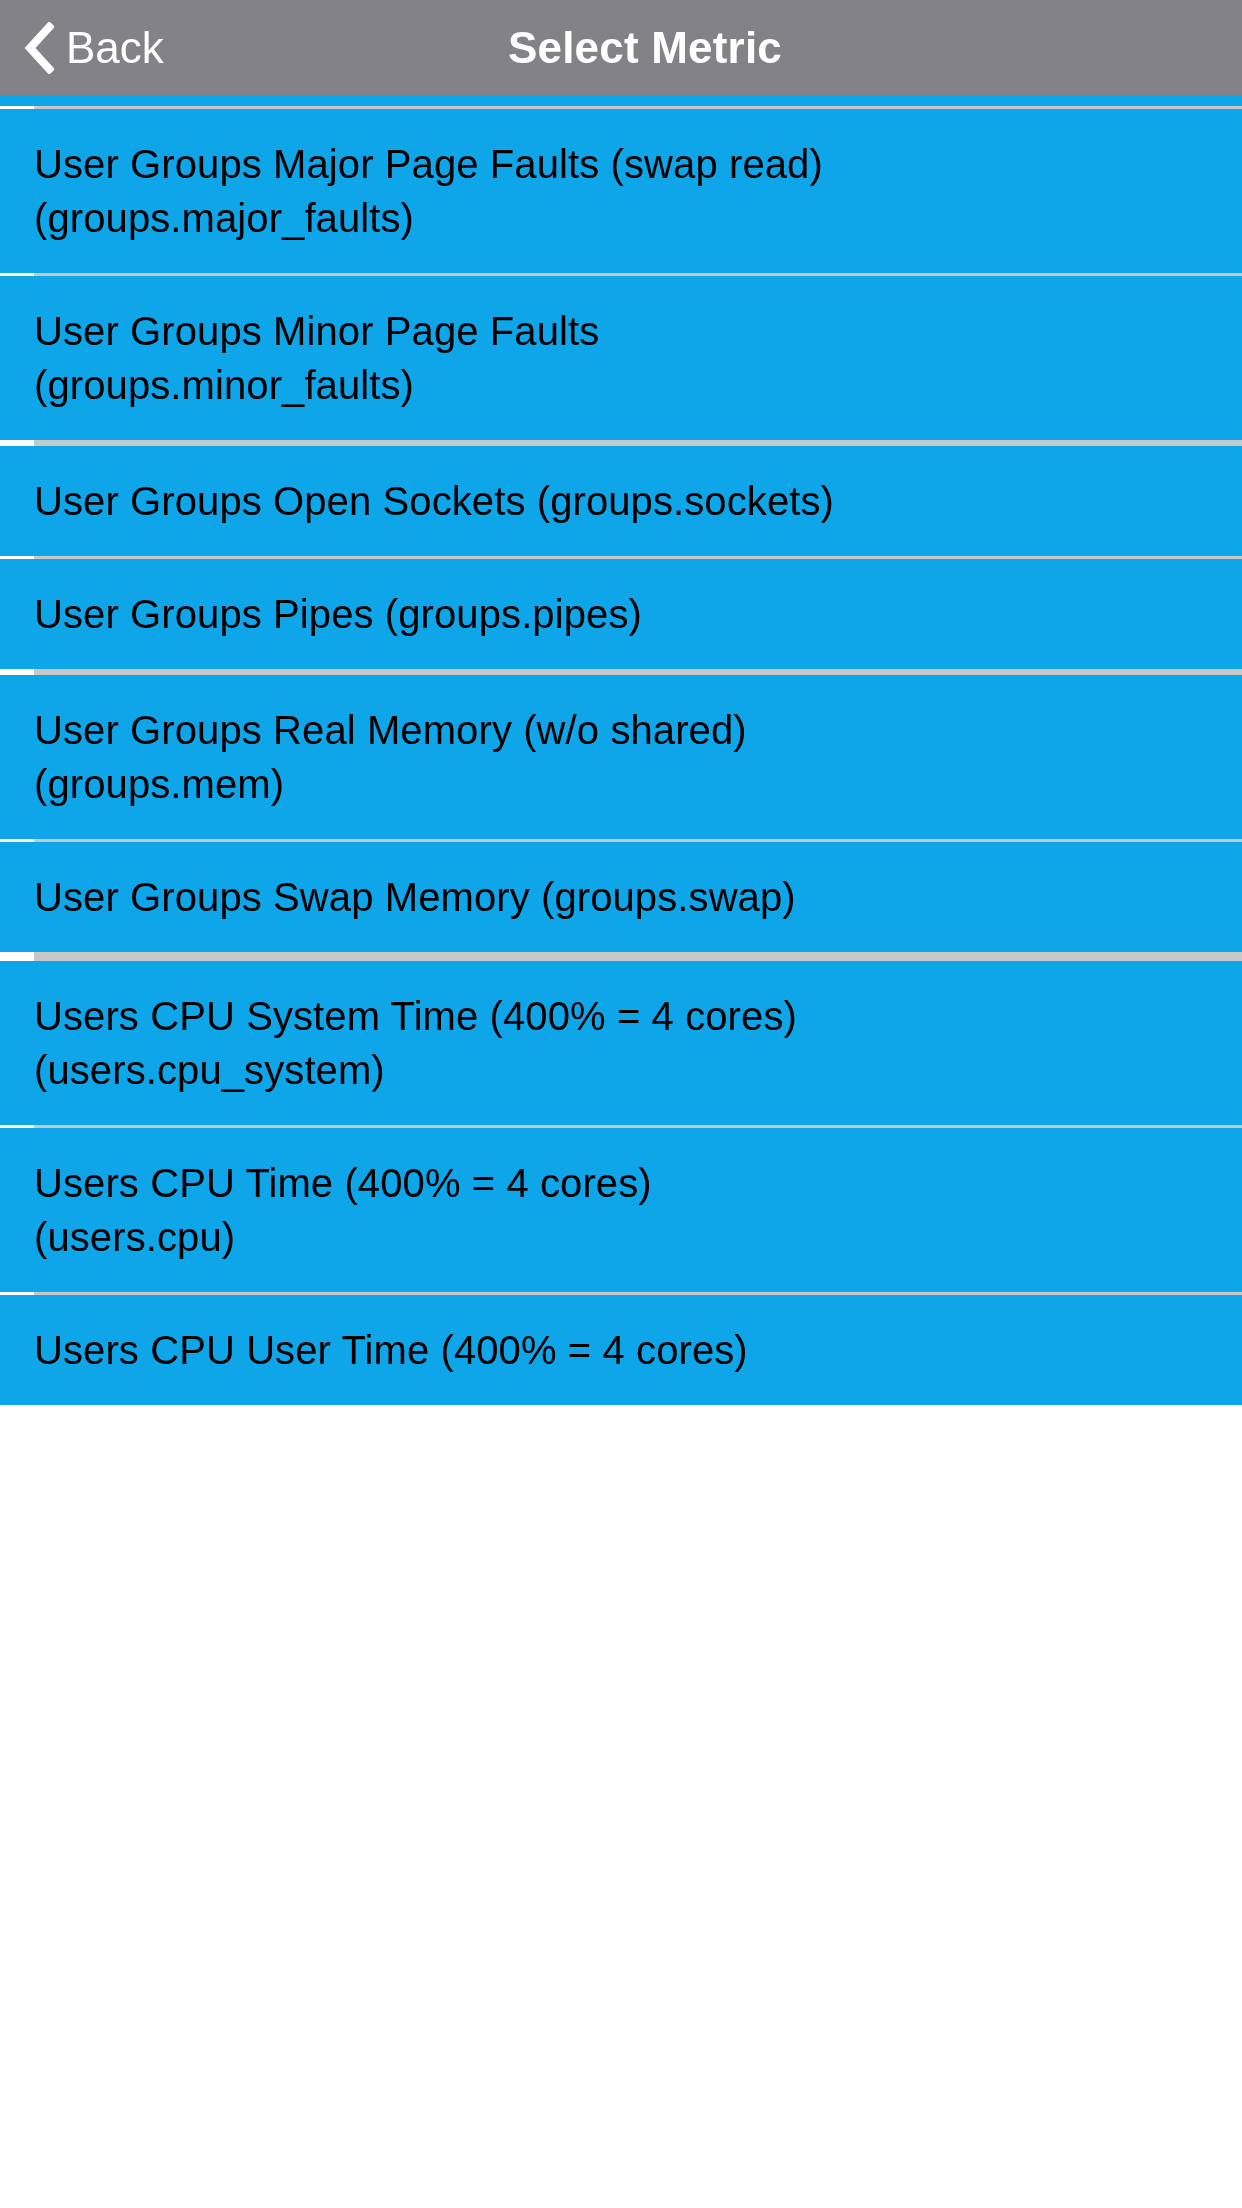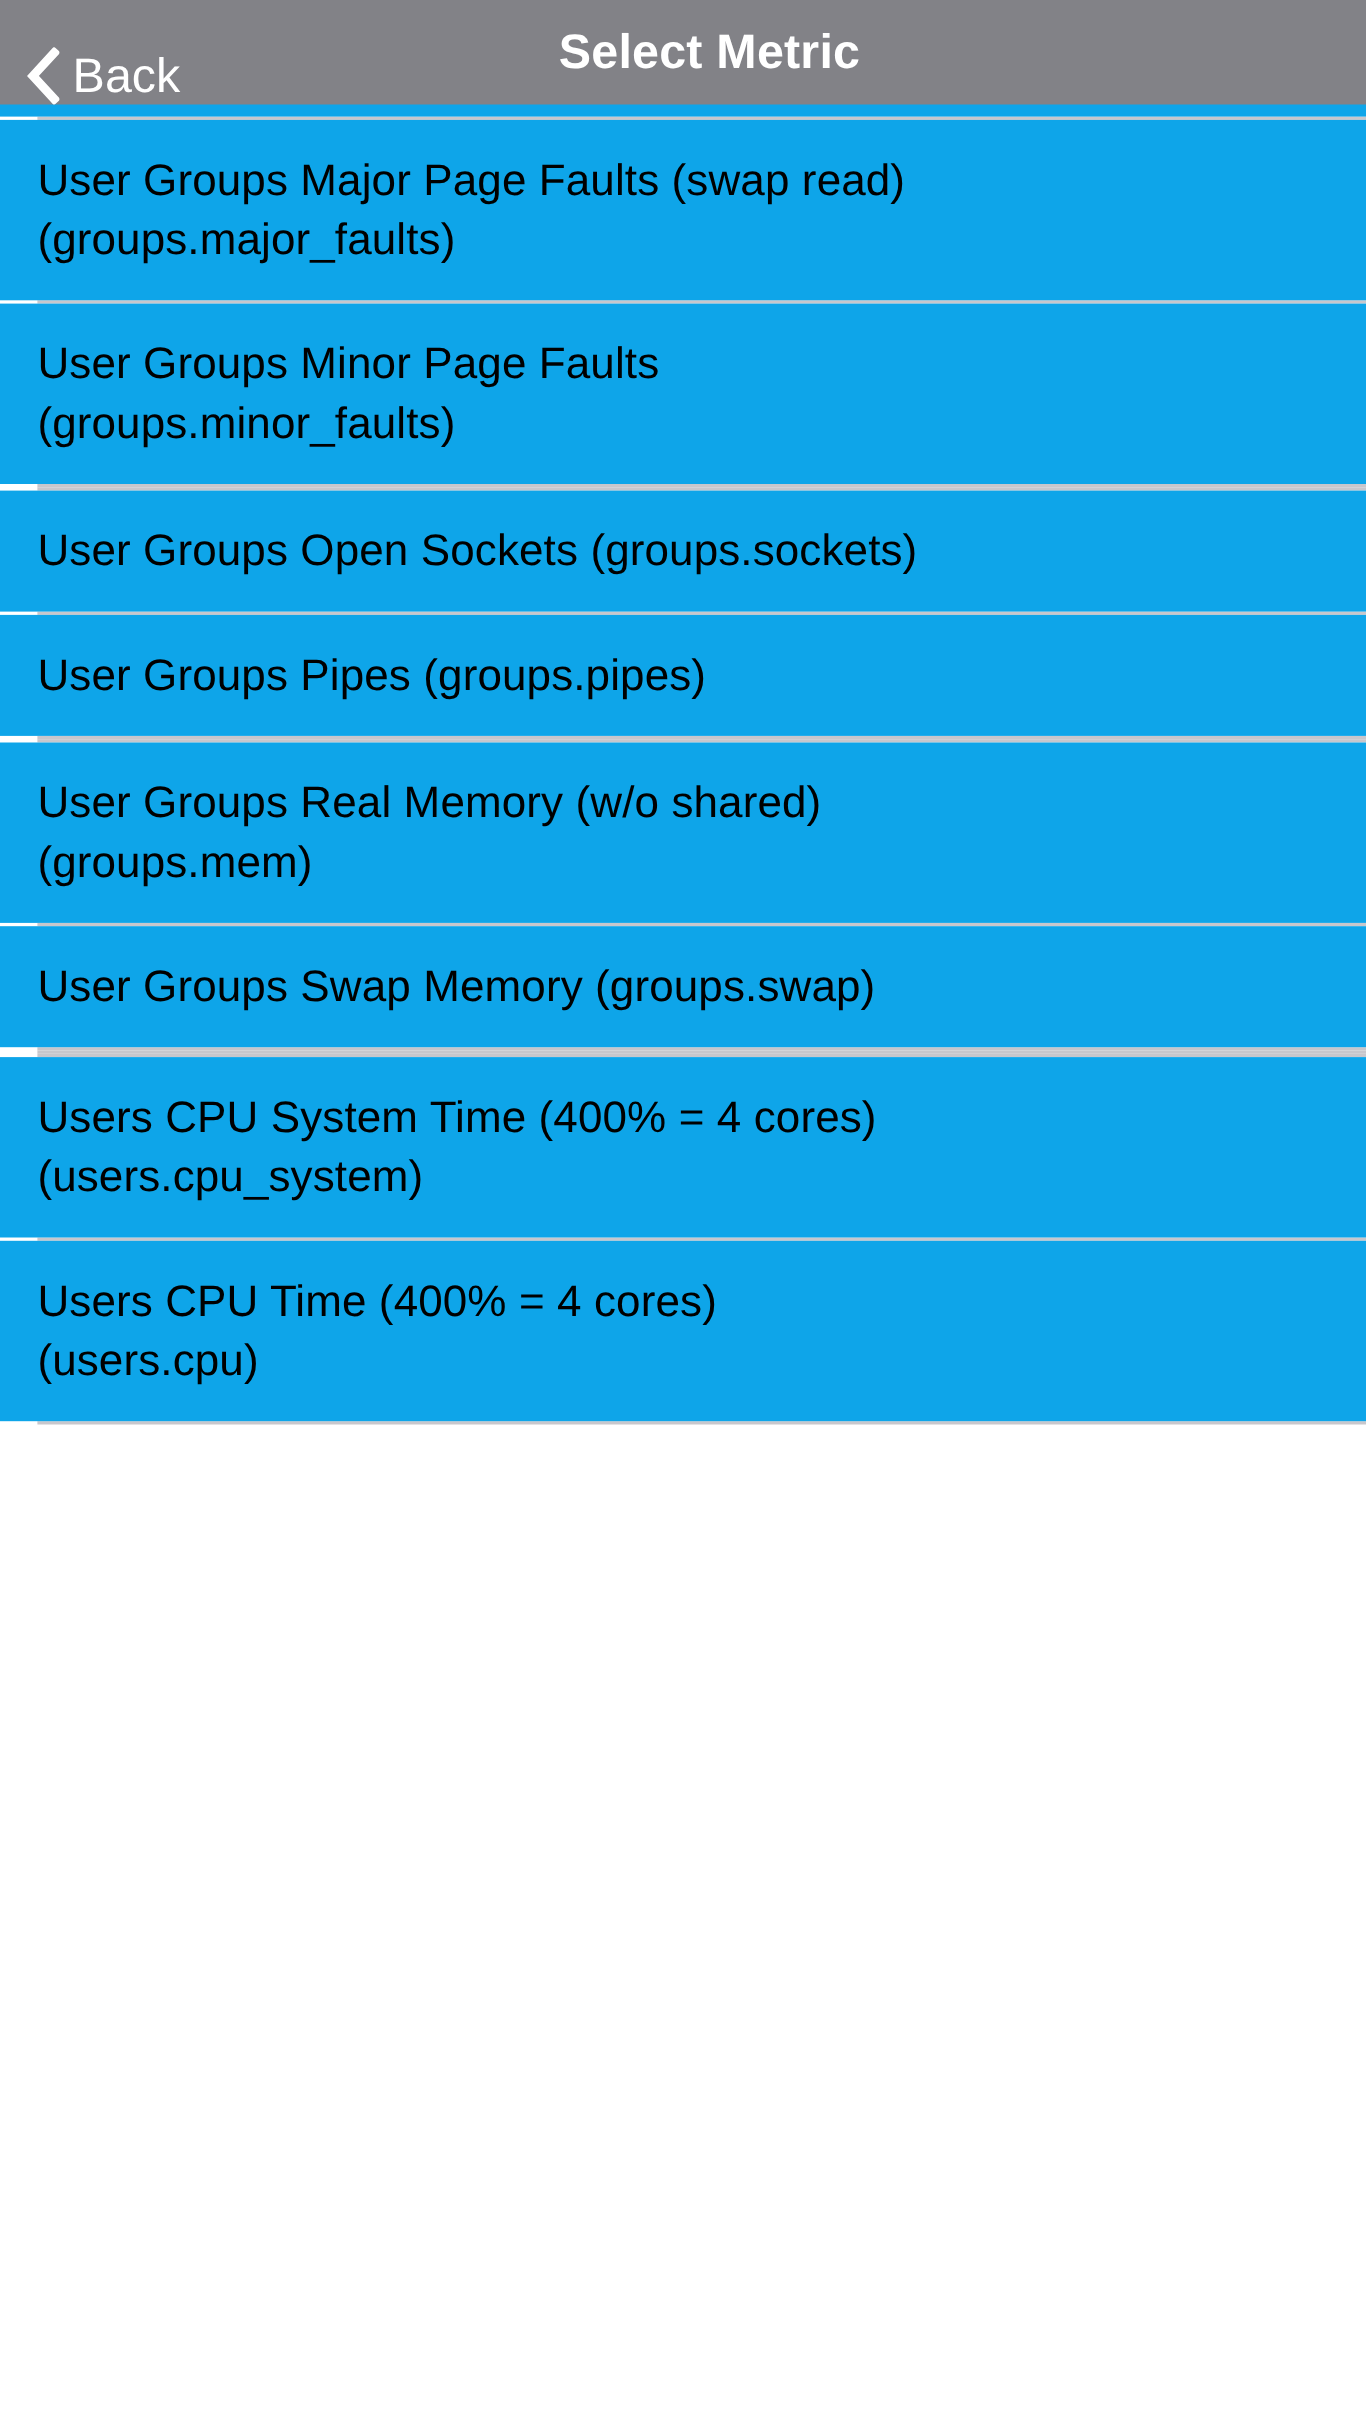--- a/index.html
+++ b/index.html
@@ -73,21 +73,21 @@
     align-items: center;
     z-index: 20;
   }
 
   .back-button {
     position: absolute;
     left: 18px;
     top: 0;
     height: 95px;
     display: flex;
-    align-items: flex-end;
+    align-items: center;
     gap: 12px;
     padding: 0 10px 0 6px;
     cursor: pointer;
   }
 
   .chevron-left {
     width: 30px;
     height: 52px;
     position: relative;
     flex: 0 0 auto;
@@ -165,20 +165,23 @@
         <div class="metric-row">
           <div class="metric-label">Users CPU System Time (400% = 4 cores)
 (users.cpu_system)</div>
         </div>
         <div class="row-divider"></div>
         <div class="metric-row">
           <div class="metric-label">Users CPU Time (400% = 4 cores)
 (users.cpu)</div>
         </div>
         <div class="row-divider"></div>
+        <div class="metric-row">
+          <div class="metric-label">Users CPU User Time (400% = 4 cores)</div>
+        </div>
       </div>
   </div>
 
   <div class="nav-bar">
 
     <div class="back-button">
       <span class="chevron-left">
         <svg width="30" height="52" viewBox="0 0 30 52" aria-hidden="true">
           <path d="M28 2 L6 26 L28 50" fill="none" stroke="#ffffff" stroke-width="8" stroke-linecap="butt" stroke-linejoin="miter"></path>
         </svg>

